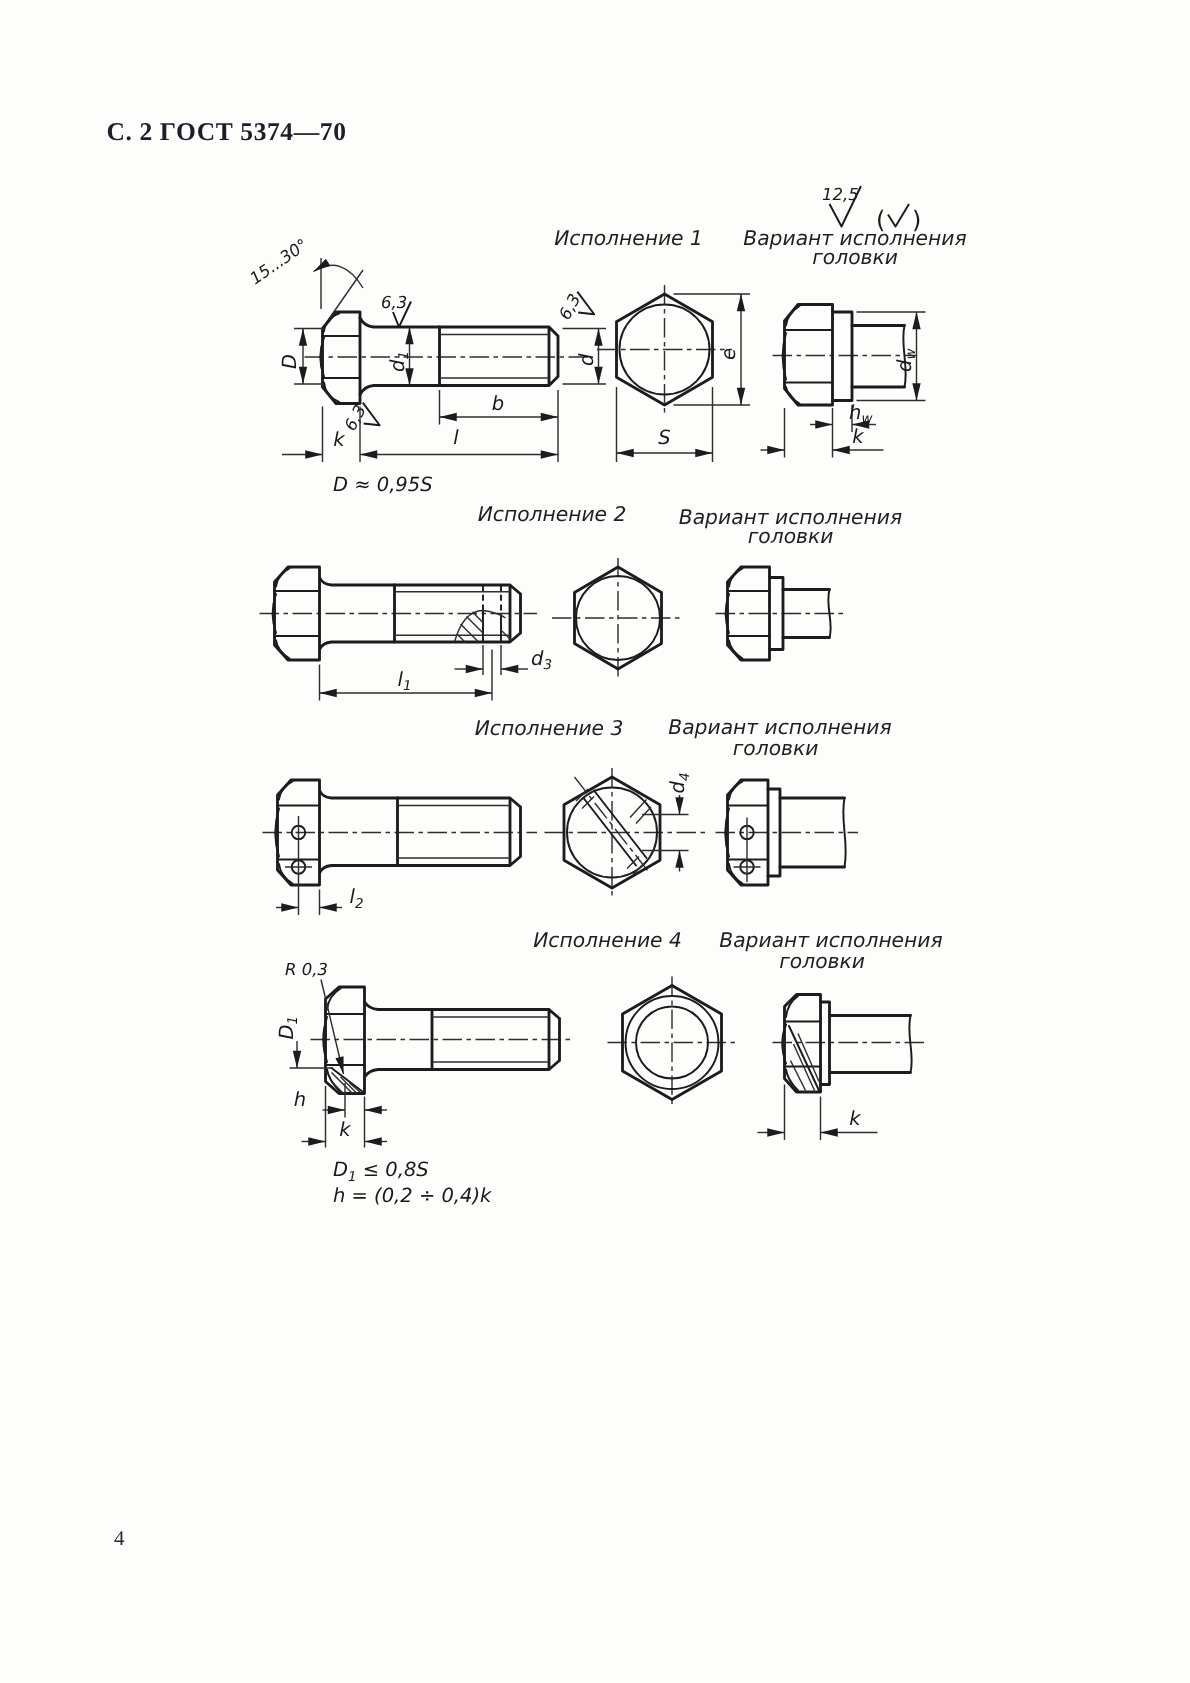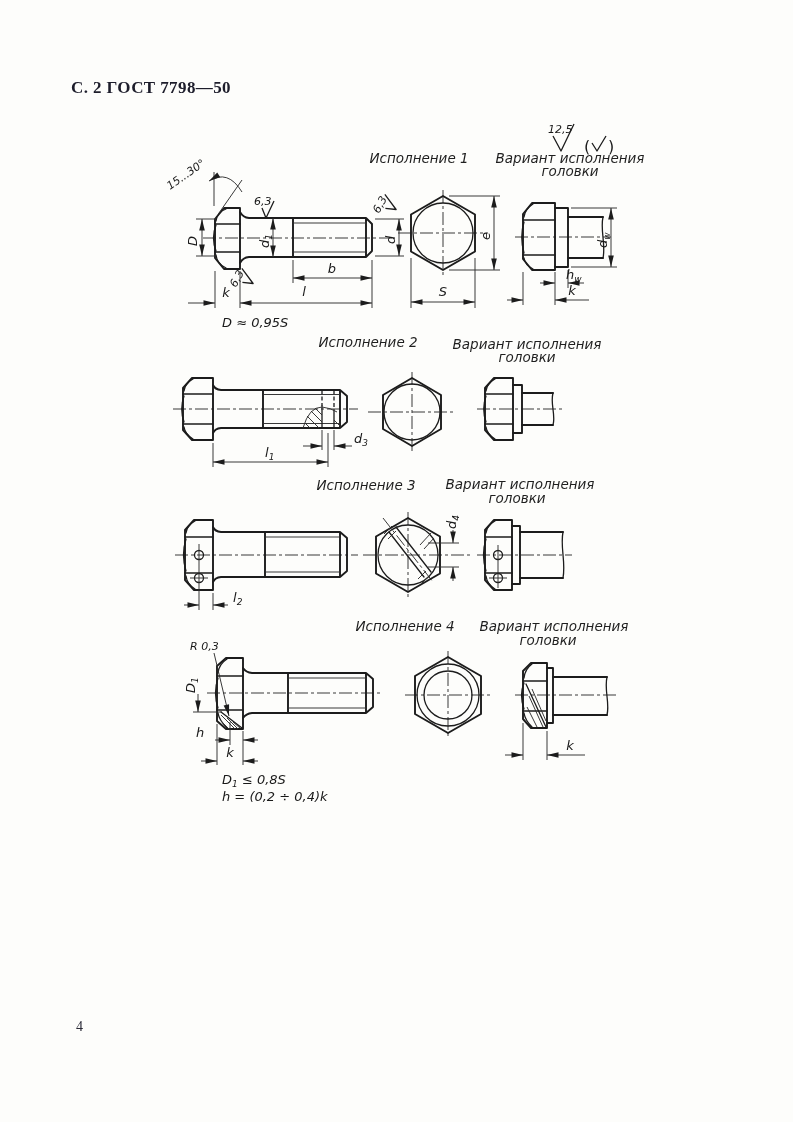--- a/index.html
+++ b/index.html
@@ -19,21 +19,21 @@
   text.dim{font-family:"DejaVu Sans",sans-serif;font-style:italic;font-size:13px;fill:#191919;}
   text.sm{font-family:"DejaVu Sans",sans-serif;font-style:italic;font-size:11px;fill:#191919;}
   text.lbl{font-family:"DejaVu Sans",sans-serif;font-style:italic;font-size:13.5px;fill:#1f1f1f;}
   text.pa{font-family:"DejaVu Sans",sans-serif;font-size:16px;fill:#1c1c1c;}
   tspan.sub{font-size:9px;}
 </style>
 </head>
 <body>
 
 <div class="page">
-  <div class="doc-header">С. 2 ГОСТ 7798—50</div>
+  <div class="doc-header">С. 2 ГОСТ 5374—70</div>
 
   <svg class="drawing" viewBox="0 0 793 1122" xmlns="http://www.w3.org/2000/svg">
     <defs>
       <marker id="ar" markerWidth="13" markerHeight="8" refX="12.5" refY="4" orient="auto-start-reverse" markerUnits="userSpaceOnUse">
         <path d="M12.5,4 L1,1.2 L1,6.8 Z" fill="#1c1c1c"></path>
       </marker>
     </defs>
 
     <g>
       <text class="lbl" x="419" y="163" text-anchor="middle">Исполнение 1</text>

